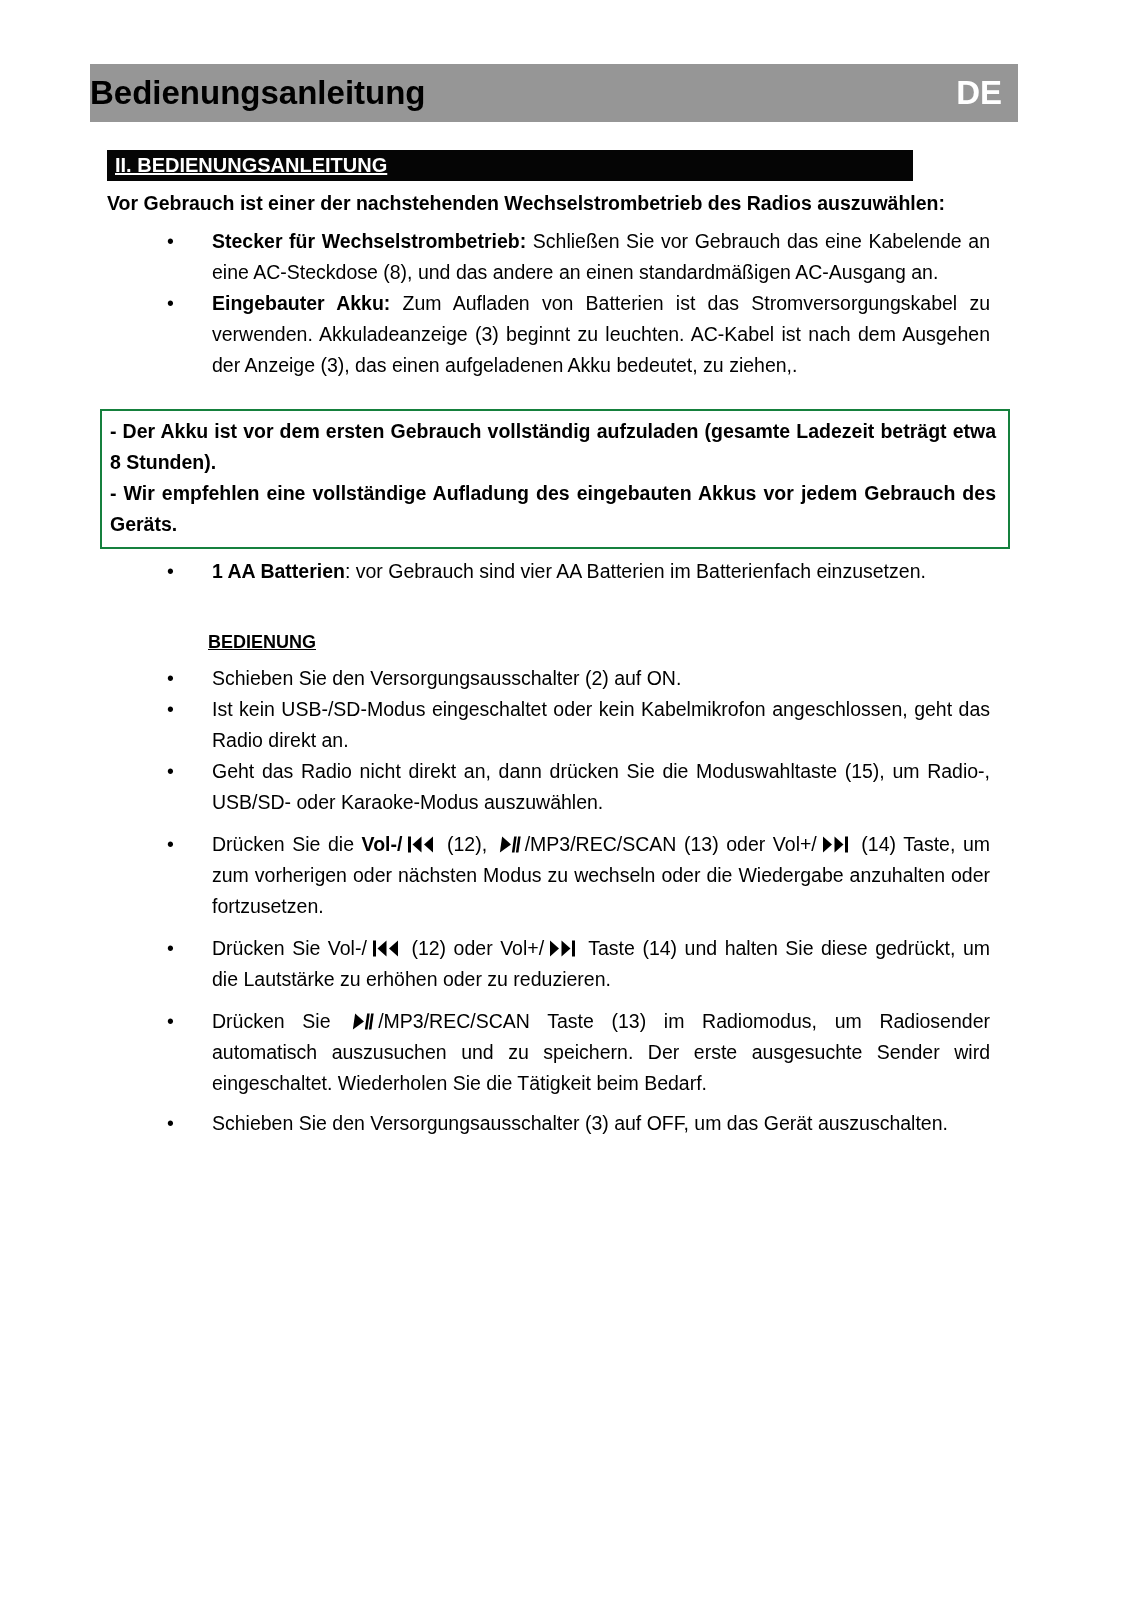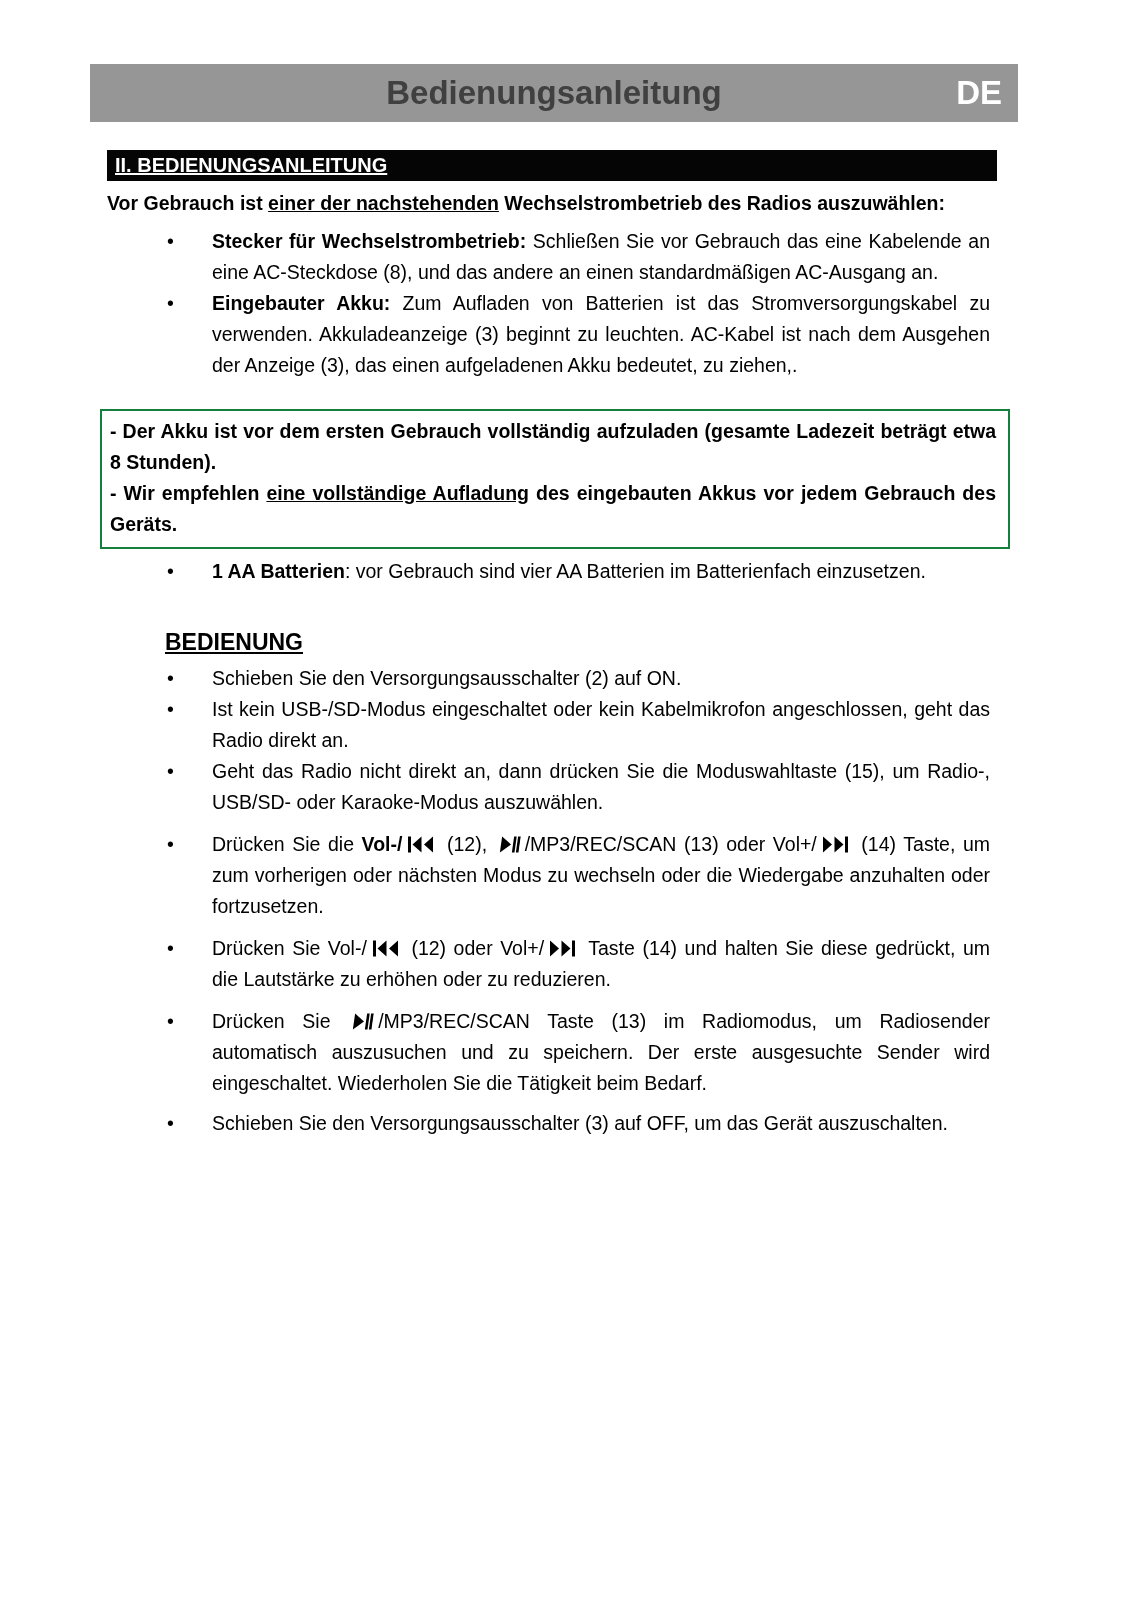--- a/index.html
+++ b/index.html
@@ -16,38 +16,38 @@
   .topbar {
     position: absolute;
     left: 90px; top: 64px;
     width: 928px; height: 58px;
     background: #969696;
   }
   .topbar-title {
     position: absolute;
     left: 0; right: 0; top: 0;
     height: 48px; line-height: 58px;
-    text-align: center;
-    color: #404040;
+    text-align: left;
+    color: #000000;
     font-size: 33px;
     font-weight: bold;
   }
   .topbar-lang {
     position: absolute;
     right: 16px; top: 0;
     height: 54px; line-height: 58px;
     color: #ffffff;
     font-size: 33px;
     font-weight: bold;
   }
   
   .section-bar {
     position: absolute;
     left: 107px; top: 150px;
-    width: 890px; height: 31px;
+    width: 806px; height: 31px;
     background: #050505;
     box-sizing: border-box;
     padding-left: 8px;
     line-height: 31px;
   }
   .section-bar span {
     color: #ffffff;
     font-weight: bold;
     font-size: 20px;
     text-decoration: underline;
@@ -55,21 +55,21 @@
   
   .content {
     position: absolute;
     left: 107px; top: 188px;
     width: 890px;
     font-size: 19.5px;
     line-height: 31px;
     text-align: justify;
   }
   .b { font-weight: bold; }
-  .u { text-decoration: underline; }
+  .u { }
   p.intro { margin: 0; font-weight: bold; }
   ul.bullets { list-style: none; margin: 7px; padding: 0; }
   ul.bullets > li {
     position: relative;
     padding-left: 98px;
     text-align: justify;
   }
   ul.bullets > li::before {
     content: "\2022";
     position: absolute;
@@ -80,22 +80,22 @@
     margin: 28px 0 0 -7px;
     width: 910px;
     box-sizing: border-box;
     border: 2px solid #15803d;
     padding: 5px 12px 7px 8px;
     font-weight: bold;
   }
   .note-box p { margin: 0; text-align: justify; }
   .aa-list { margin-top: 40px; }
   .op-heading {
-    margin: 40px 0 5px 58px;
-    font-size: 23px;
+    margin: 40px 0 5px 101px;
+    font-size: 18px;
     font-weight: bold;
     text-decoration: underline;
     text-align: left;
   }
   ul.ops { margin-top: 2px; }
   ul.ops > li.icon-item { margin-top: 11px; margin-bottom: 9px; }
   
   .mi {
     display: inline-block;
     margin: 0 5px;

